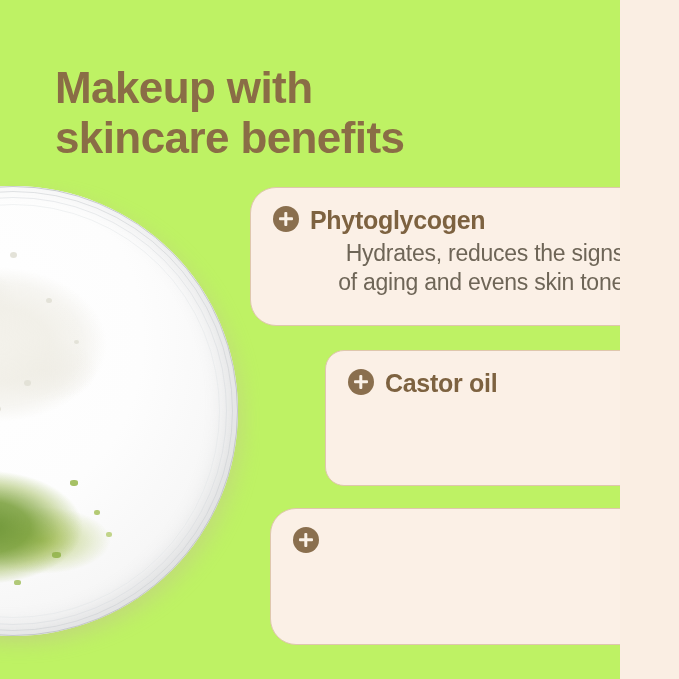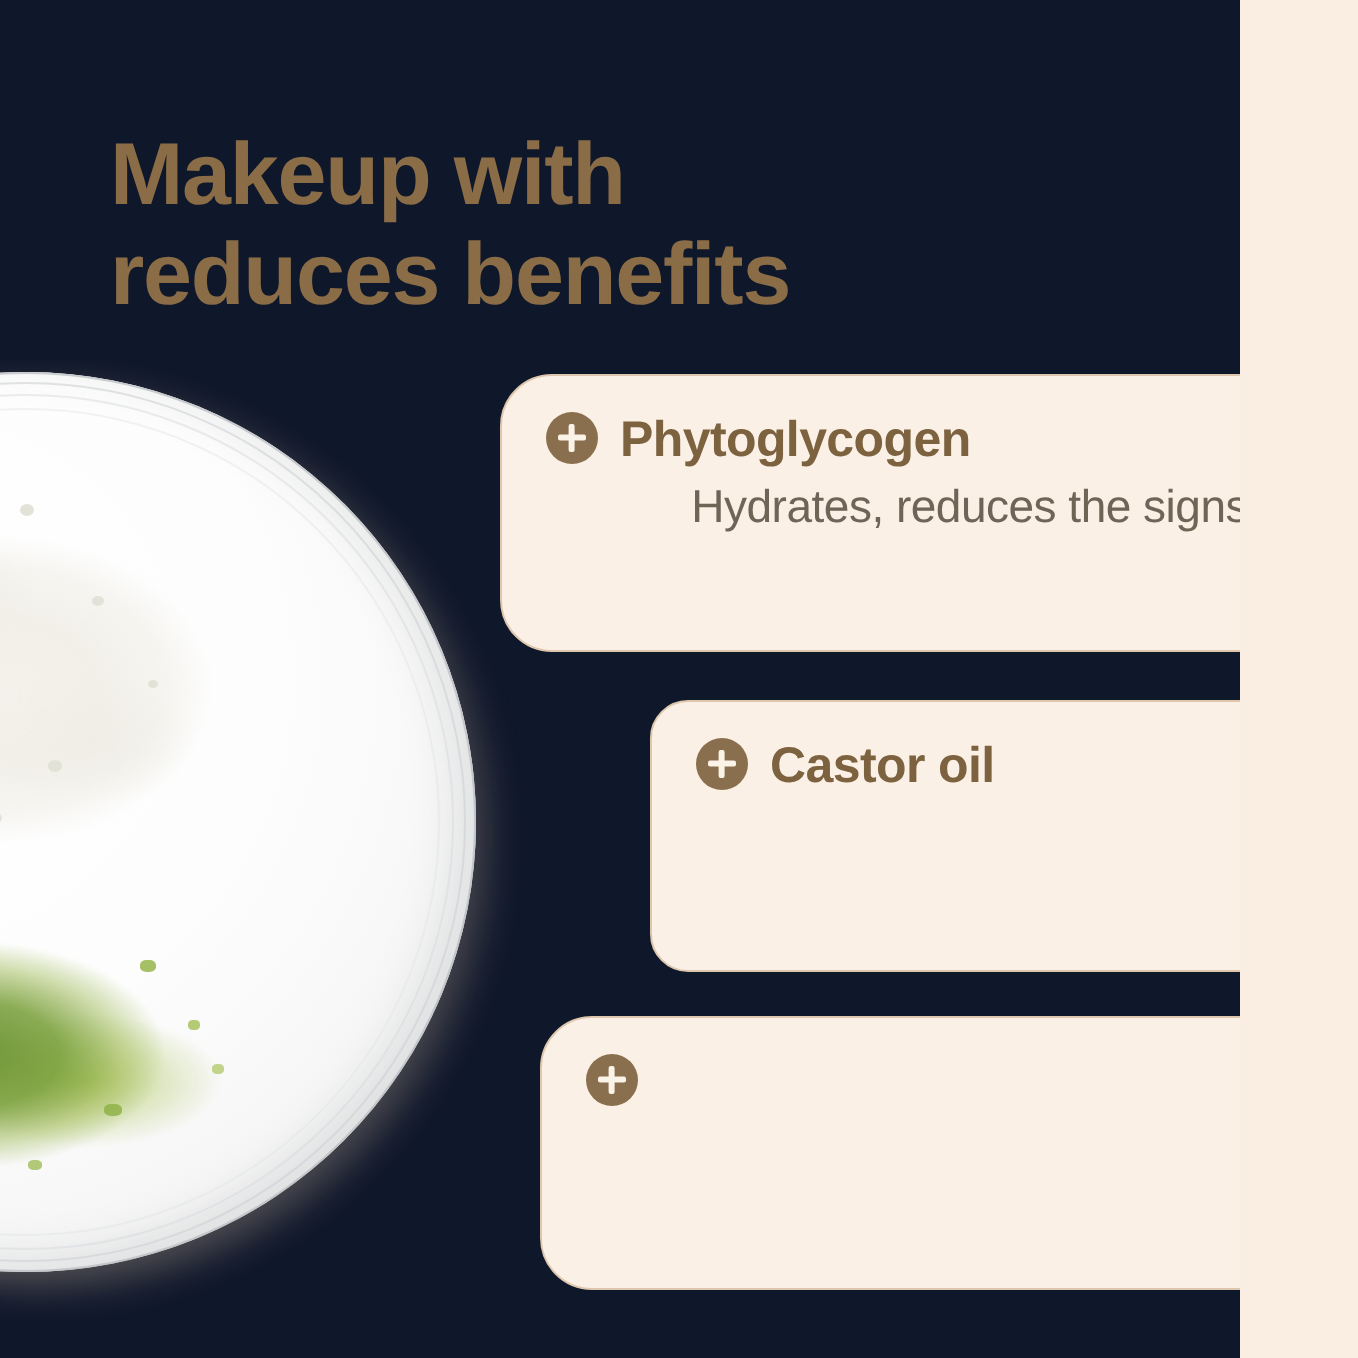--- a/index.html
+++ b/index.html
@@ -13,21 +13,21 @@
     background: #faeee3;
     font-family: "Liberation Sans", sans-serif;
     position: relative;
   }
 
   #page {
     position: absolute;
     left: 0; top: 0;
     width: 620px;
     height: 679px;
-    background: #0f172a;
+    background: #bef264;
     overflow: hidden;
   }
 
   
   #photo {
     position: absolute;
     left: 0;
     top: 180px;
     width: 260px;
     height: 499px;
@@ -208,30 +208,31 @@
     <div class="gspeck" style="left:70px;  top:300px; width:8px; height:6px; background:rgba(150,182,74,0.85);"></div>
     <div class="gspeck" style="left:94px;  top:330px; width:6px; height:5px; background:rgba(163,190,82,0.8);"></div>
     <div class="gspeck" style="left:52px;  top:372px; width:9px; height:6px; background:rgba(140,175,66,0.8);"></div>
     <div class="gspeck" style="left:14px;  top:400px; width:7px; height:5px; background:rgba(152,184,76,0.75);"></div>
 
     <div class="gspeck" style="left:106px; top:352px; width:6px; height:5px; background:rgba(170,196,90,0.7);"></div>
   </div>
 
   <h1 id="heading">
     <span class="hline">Makeup with</span>
-    <span class="hline">reduces benefits</span>
+    <span class="hline">skincare benefits</span>
   </h1>
 
   <div class="card" id="card-0">
     <div class="card-head">
       <span class="plus-icon"></span>
       <span class="card-title">Phytoglycogen</span>
     </div>
     <div class="card-desc">
       <span class="dline">Hydrates, reduces the signs</span>
+      <span class="dline">of aging and evens skin tone</span>
     </div>
   </div>
 
   <div class="card" id="card-1">
     <div class="card-head">
       <span class="plus-icon"></span>
       <span class="card-title">Castor oil</span>
     </div>
   </div>
 

